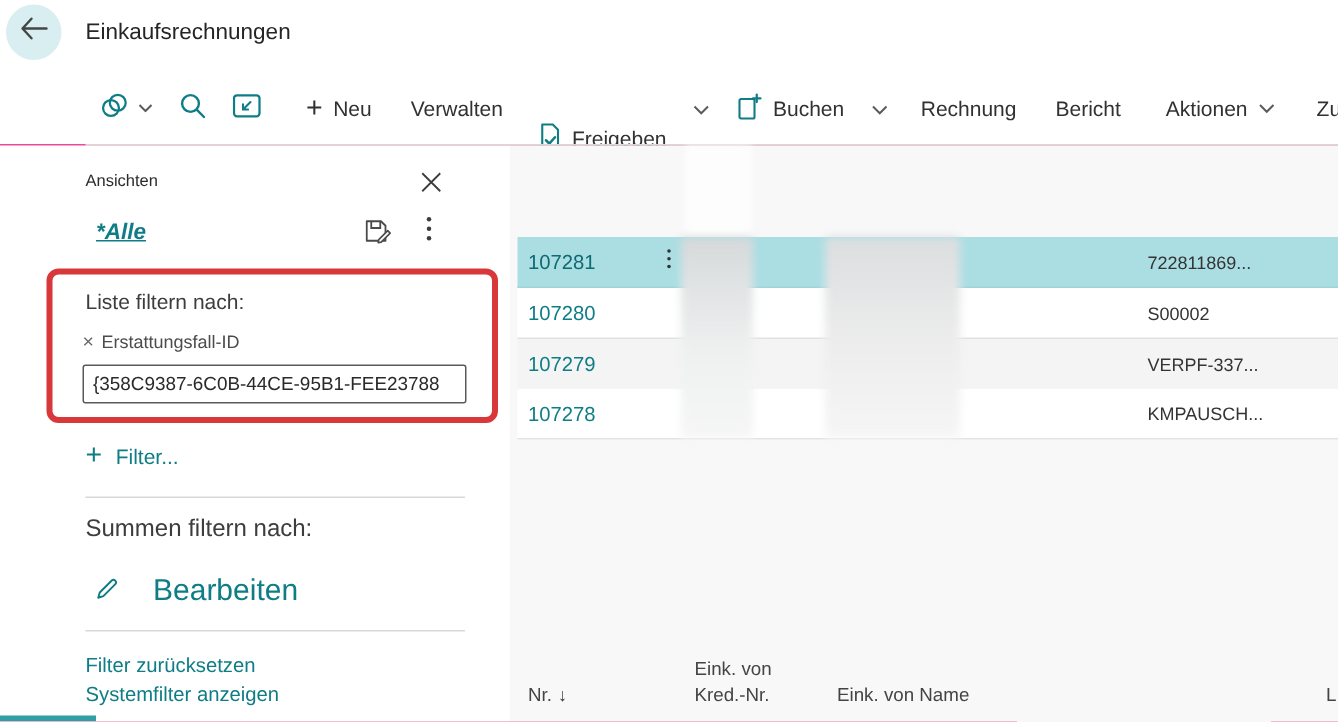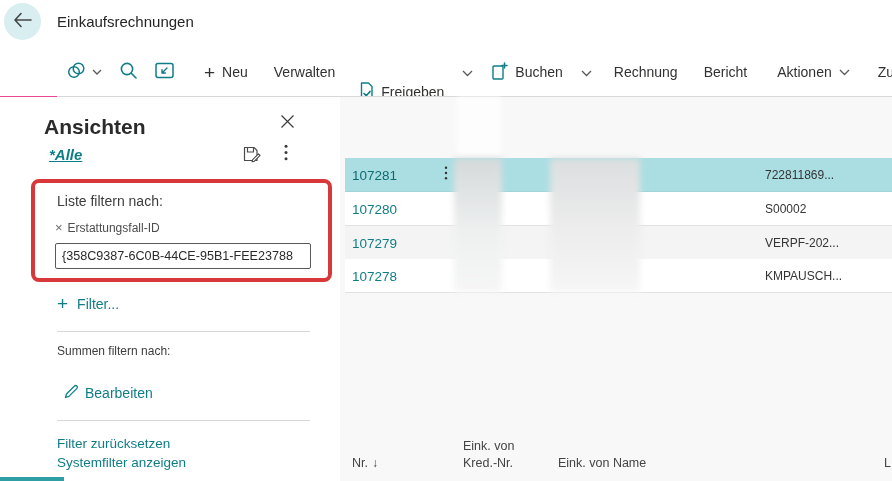--- a/index.html
+++ b/index.html
@@ -17,42 +17,42 @@
            display:flex;align-items:center;padding-left:66px;box-sizing:border-box;white-space:nowrap;}
   .toolbar-rule{position:absolute;left:57px;right:0;top:96px;height:1px;background:#d8d8d8;}
   .tb-item{display:inline-flex;align-items:center;gap:7px;font-size:14px;color:#323130;cursor:pointer;}
   .tb-sep{width:1px;height:22px;background:#c9c9c9;margin:0 15px;}
   .tb-split{width:1px;height:16px;background:#d2d2d2;margin:0 9px;}
   .chev{display:inline-flex;align-items:center;}
   .plus-glyph{font-size:19px;font-weight:300;color:#0f7d86;line-height:1;}
 
   
   .sidebar{position:absolute;left:0;top:97px;width:340px;height:384px;background:#fff;}
-  .views-title{position:absolute;left:44px;top:18px;font-size:21px;font-weight:bold;color:#2b2b2b;}
+  .views-title{position:absolute;left:57px;top:18px;font-size:11px;font-weight:normal;color:#2b2b2b;}
   .close-x{position:absolute;left:280px;top:17px;cursor:pointer;}
-  .view-all{position:absolute;left:49px;top:49px;font-size:15px;font-weight:bold;font-style:italic;
+  .view-all{position:absolute;left:64px;top:49px;font-size:15px;font-weight:bold;font-style:italic;
             color:#0f7d86;text-decoration:underline;cursor:pointer;}
   .save-view{position:absolute;left:243px;top:49px;cursor:pointer;}
   .view-menu{position:absolute;left:284px;top:47px;cursor:pointer;}
 
   .red-box{position:absolute;left:31px;top:82px;width:301px;height:103px;border:4px solid #d9383a;
            border-radius:8px;box-sizing:border-box;pointer-events:none;}
   .list-filter-label{position:absolute;left:57px;top:96px;font-size:14px;color:#3d3d3d;}
   .filter-tag{position:absolute;left:55px;top:123px;font-size:12px;color:#4c4c4c;
               display:flex;align-items:center;gap:5px;}
   .filter-tag .rm{color:#6a6a6a;font-size:13px;cursor:pointer;}
   .filter-input{position:absolute;left:55px;top:146px;width:256px;height:26px;box-sizing:border-box;
                 border:1px solid #5a5a5a;border-radius:2px;background:#fff;padding:2px 6px;
                 font-family:"Liberation Sans",sans-serif;font-size:12.6px;color:#2a2a2a;}
   .add-filter{position:absolute;left:57px;top:197px;font-size:14px;color:#0f7d86;cursor:pointer;
               display:flex;align-items:center;gap:9px;}
   .sb-rule{position:absolute;left:57px;width:253px;height:1px;background:#d8d8d8;}
-  .totals-label{position:absolute;left:57px;top:247px;font-size:12px;color:#3d3d3d;text-align:right;}
-  .edit-link{position:absolute;left:63px;top:286px;font-size:14px;color:#0f7d86;cursor:pointer;
-             display:flex;align-items:center;gap:4px;}
+  .totals-label{position:absolute;left:57px;top:247px;font-size:16px;color:#3d3d3d;text-align:right;}
+  .edit-link{position:absolute;left:63px;top:286px;font-size:20px;color:#0f7d86;cursor:pointer;
+             display:flex;align-items:center;gap:21px;}
   .sb-link{position:absolute;left:57px;font-size:13.5px;color:#0f7d86;cursor:pointer;}
   .bottom-strip{position:absolute;left:0;top:477px;width:64px;height:4px;background:#2f9fa6;}
 
   
   .content{position:absolute;left:340px;top:97px;width:552px;height:384px;background:#f8f8f8;}
   .th{position:absolute;bottom:9px;font-size:12.5px;color:#444;line-height:1.35;cursor:pointer;}
   .sort-arrow{font-size:12px;color:#444;margin-left:4px;}
   .band{position:absolute;left:117px;top:0;width:44px;height:61px;background:#fdfdfd;filter:blur(2px);}
   .blob{position:absolute;filter:blur(3px);border-radius:2px;}
   .blob-a{left:114px;top:61px;width:48px;height:134px;
@@ -253,21 +253,21 @@
           </svg>
       </span>
       <span class="inv">722811869...</span>
     </div>
     <div class="row" style="top:95px;">
       <span class="nr">107280</span>
       <span class="inv">S00002</span>
     </div>
     <div class="row alt" style="top:129px;">
       <span class="nr">107279</span>
-      <span class="inv">VERPF-202...</span>
+      <span class="inv">VERPF-337...</span>
     </div>
     <div class="row" style="top:162px;">
       <span class="nr">107278</span>
       <span class="inv">KMPAUSCH...</span>
     </div>
 
     <div class="blob blob-a"></div>
     <div class="blob blob-b"></div>
   </div>
 

